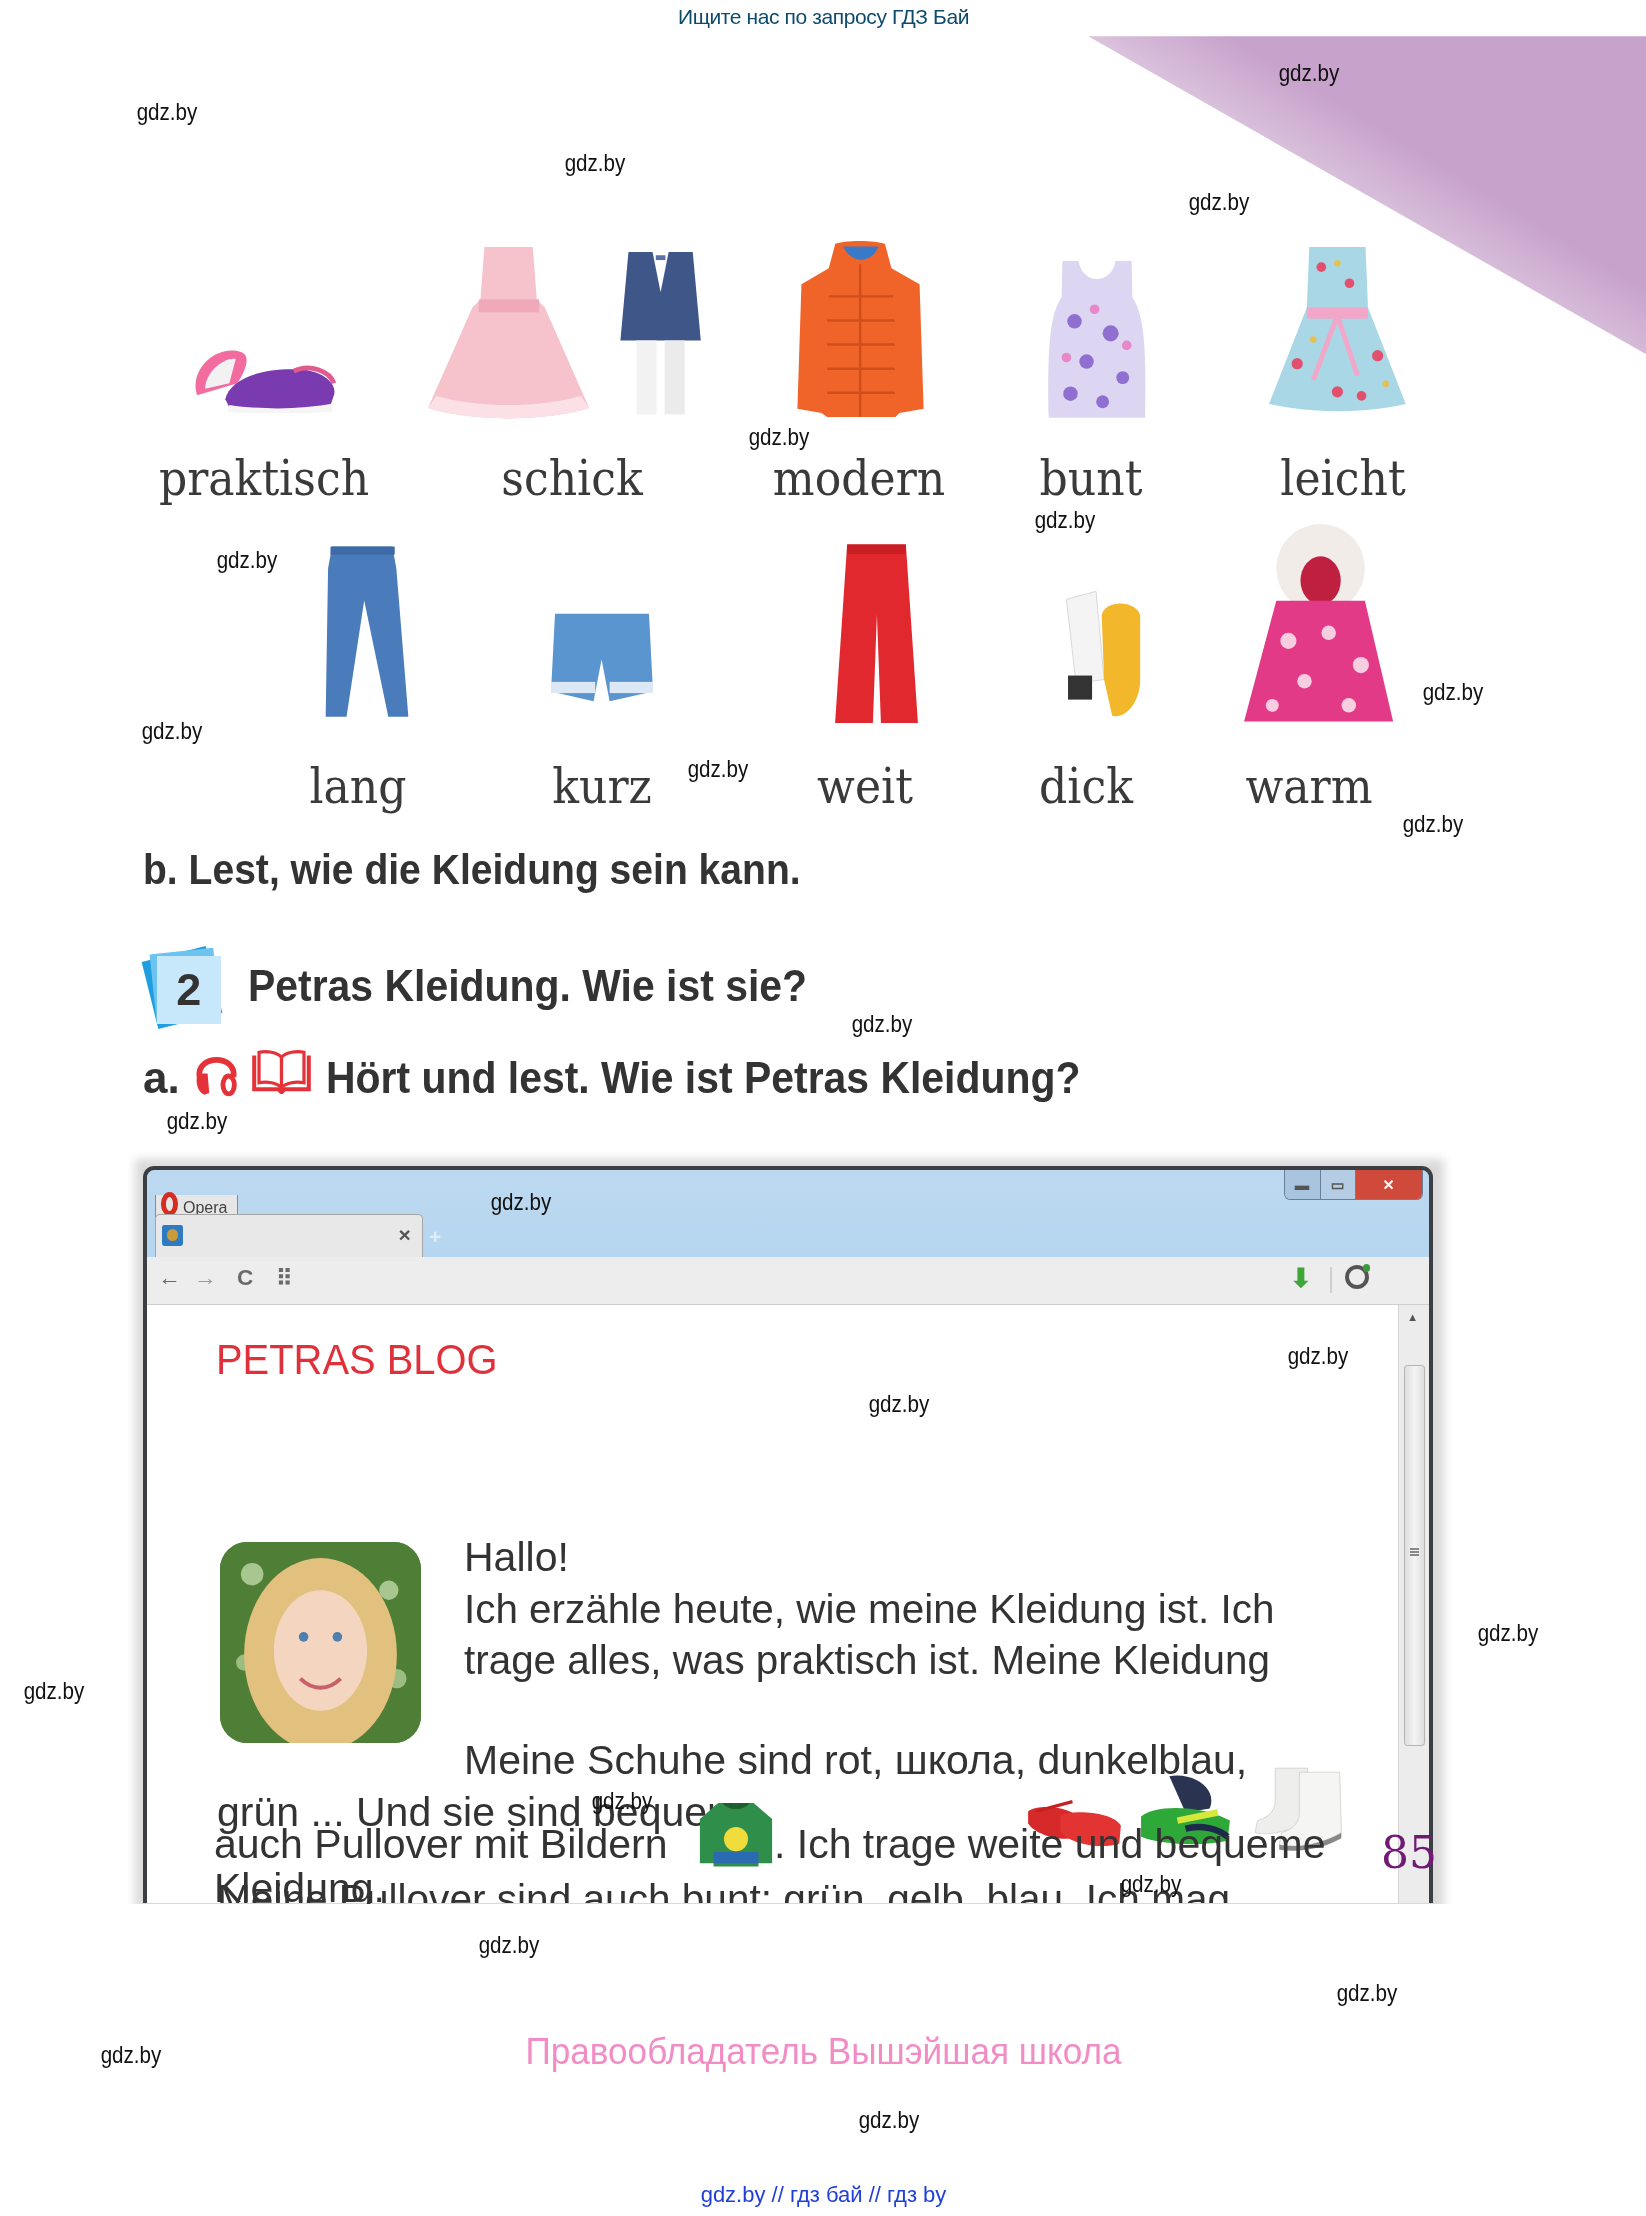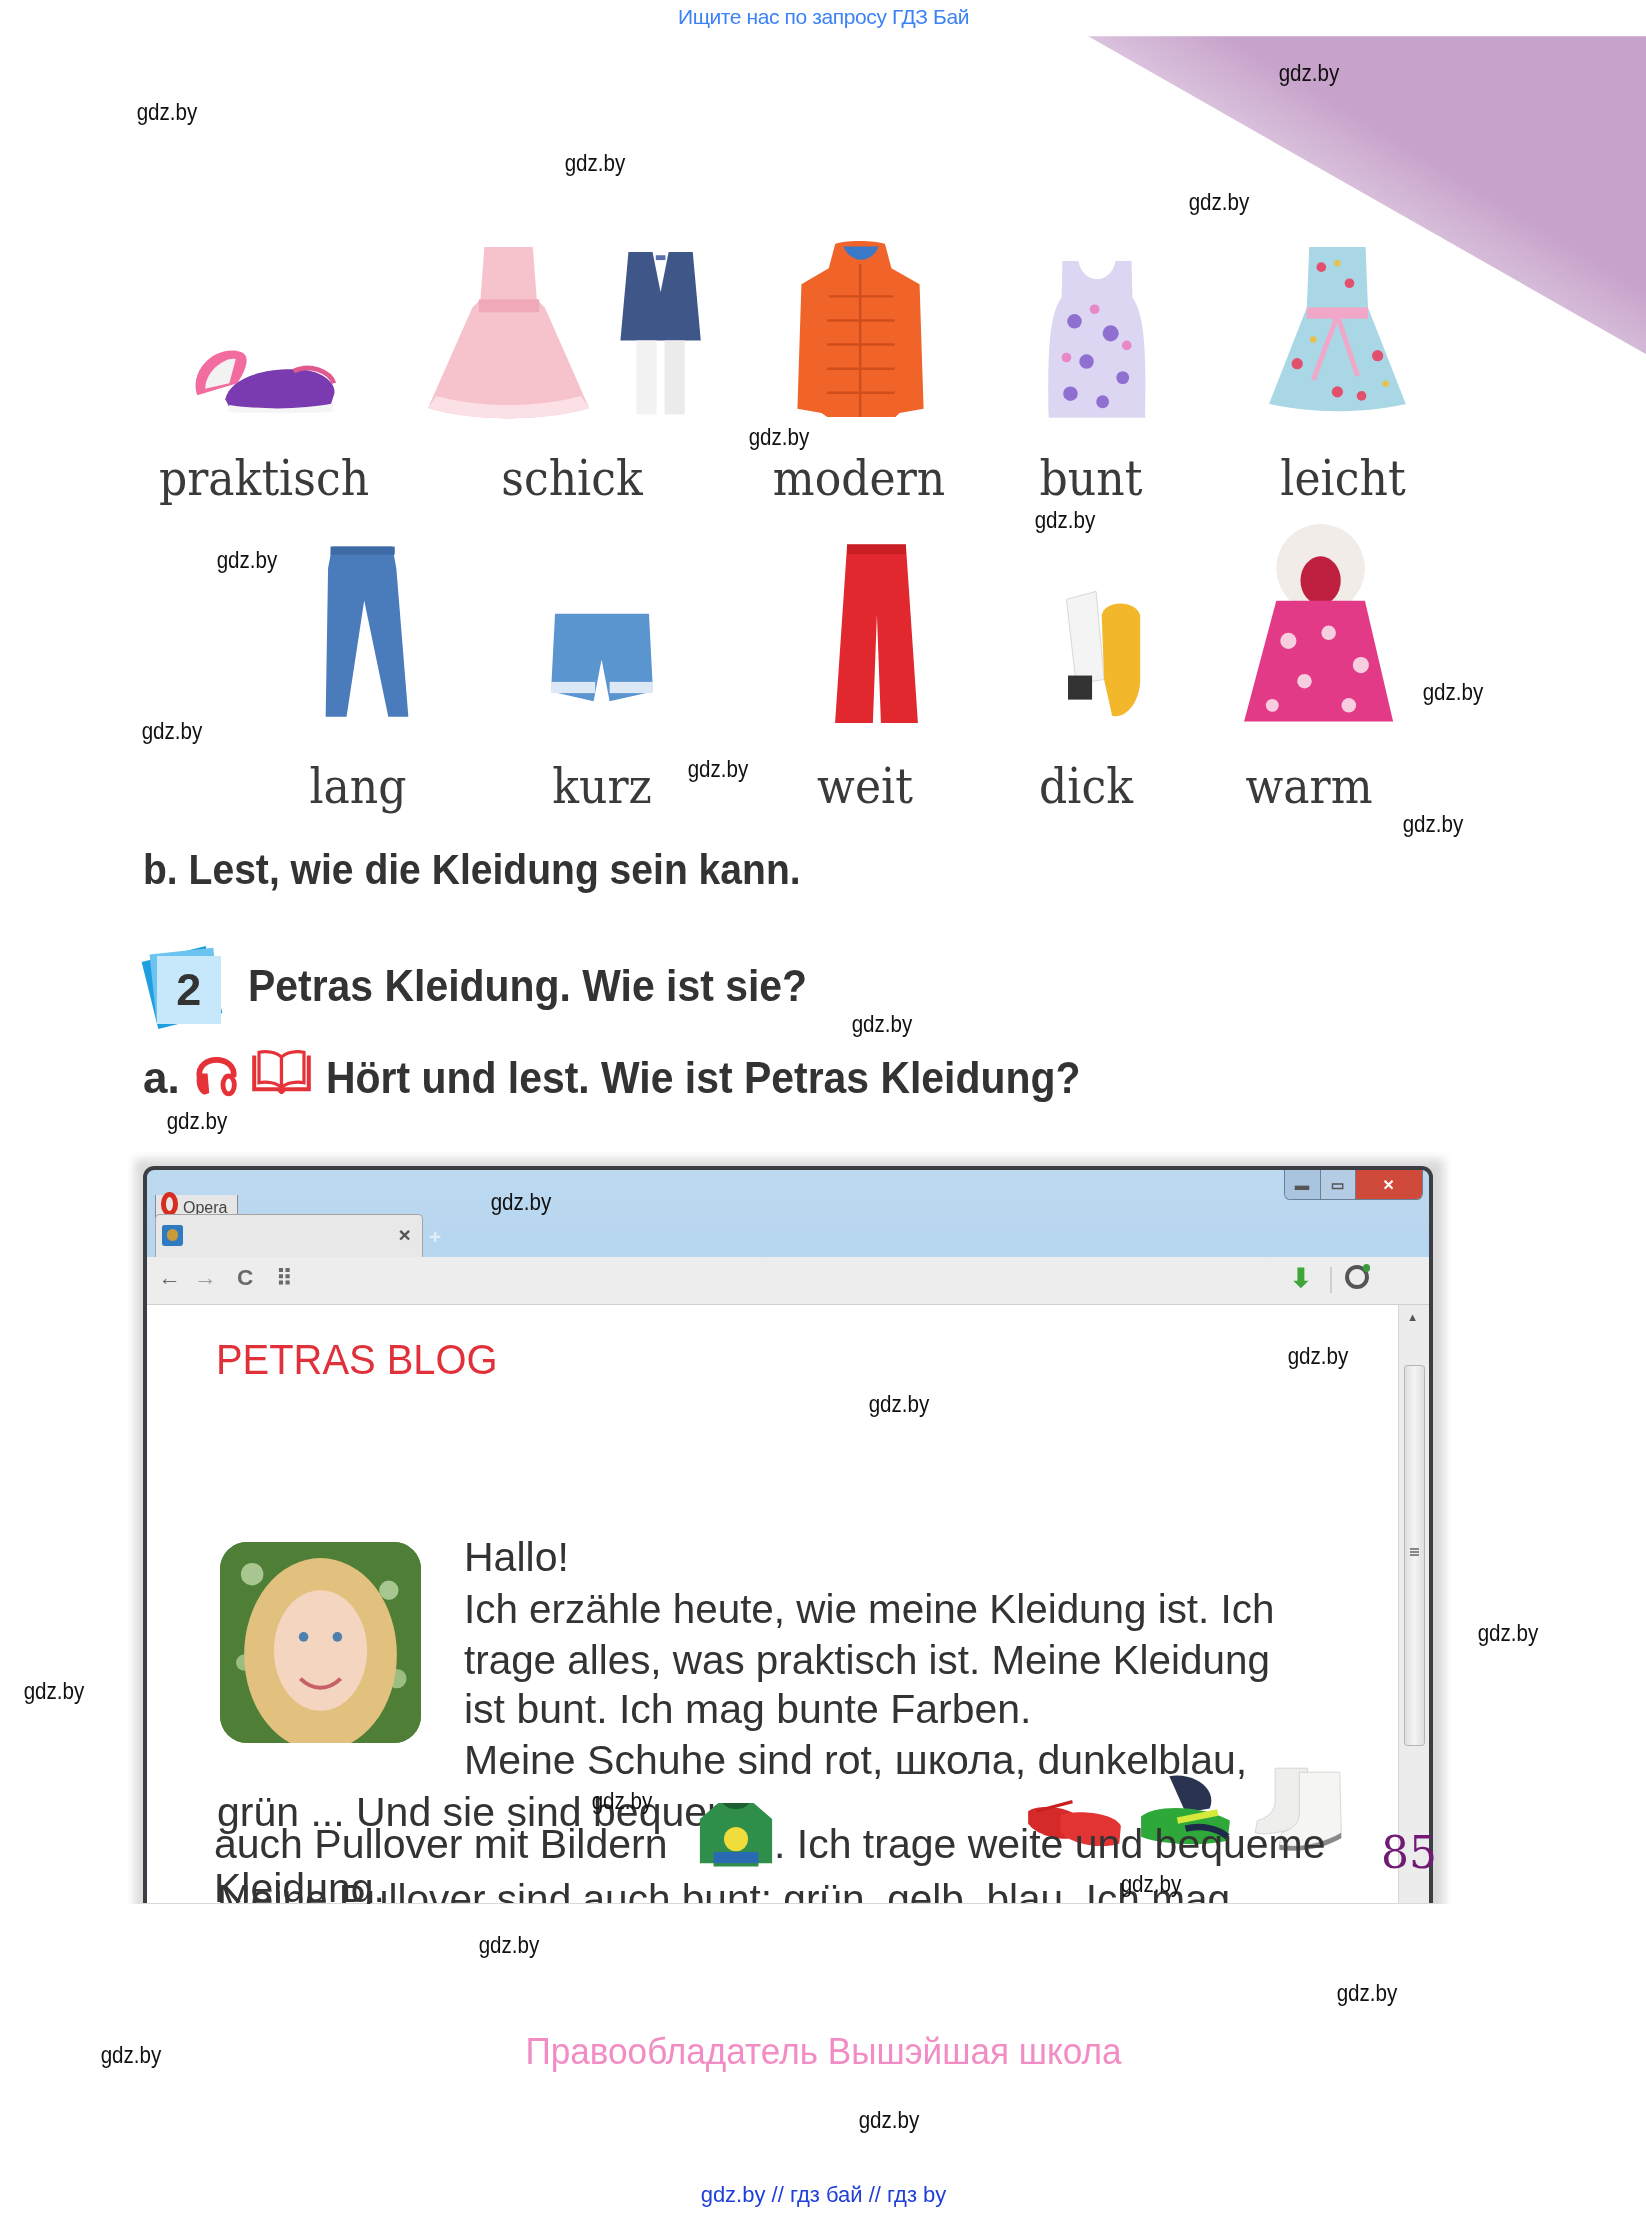--- a/index.html
+++ b/index.html
@@ -1,20 +1,20 @@
 <!DOCTYPE html>
 <html style="font-size:13px"><head>
 <meta charset="utf-8">
 <style>
   html, body { margin: 0; padding: 0; background: #ffffff; }
   body { width: 1647px; height: 2216px; position: relative; overflow: hidden;
          font-family: "Liberation Sans", sans-serif; color: #333333; }
   .abs { position: absolute; }
   .purple-corner { left: 0; top: 0; width: 1647px; height: 2216px; pointer-events: none; }
-  .top-banner { left: 0; width: 1647px; top: 4.8px; text-align: center; color: #3b82f6;
+  .top-banner { left: 0; width: 1647px; top: 4.8px; text-align: center; color: #0c4a6e;
                 font-size: 21px; letter-spacing: -0.4px; }
   .wm { position: absolute; font-family: "Liberation Sans", sans-serif; font-size: 23.4px;
         color: #111111; transform: translate(-50%, -50%) scaleX(0.88); white-space: nowrap; }
   .label { position: absolute; font-family: "DejaVu Serif", "Liberation Serif", serif; font-size: 48px;
            color: #3a3a3a; transform: translate(-50%, -50%) scaleX(0.92); white-space: nowrap; }
   .item-img { position: absolute; }
   .heading { position: absolute; font-weight: bold; color: #333333; white-space: nowrap;
              font-size: 42px; transform-origin: left center; }
   .badge { position: absolute; left: 147px; top: 948px; width: 77px; height: 77px; }
   .badge .back1 { position: absolute; left: 1.6px; top: 4.8px; width: 66px; height: 69px; background: #1f9fe0;
@@ -274,21 +274,20 @@
           <ellipse cx="125" cy="140" rx="95" ry="120" fill="#e2c07e"></ellipse>
           <ellipse cx="125" cy="135" rx="58" ry="75" fill="#f3d5c0"></ellipse>
           <circle cx="104" cy="118" r="6" fill="#4f7fae"></circle>
             <circle cx="146" cy="118" r="6" fill="#4f7fae"></circle>
           <path d="M100,170 C115,185 135,185 150,170" stroke="#c8606a" stroke-width="5" fill="none"></path>
         </svg>
       </div>
       <div class="blog-text" style="left:317px;top:229px">Hallo!</div>
       <div class="blog-text" style="left:317px;top:281px;transform:scaleX(0.985)">Ich erzähle heute, wie meine Kleidung ist. Ich</div>
       <div class="blog-text" style="left:317px;top:332px;transform:scaleX(0.985)">trage alles, was praktisch ist. Meine Kleidung</div>
-      <div class="blog-text" style="left:317px;top:381px">ist bunt. Ich mag bunte Farben.</div>
       <div class="blog-text" style="left:317px;top:432px">Meine Schuhe sind rot, школа, dunkelblau,</div>
       <div class="blog-text" style="left:70px;top:484px">grün ... Und sie sind bequem.</div>
 
       <svg class="abs" style="left:877px;top:474px" width="101" height="71" viewBox="0 0 125 88">
         <path d="M5,40 C20,30 60,35 70,50 L72,70 C50,80 15,70 5,55 Z" fill="#d62a2a"></path>
         <path d="M45,45 C60,38 110,40 120,58 L118,80 C95,88 55,80 45,65 Z" fill="#e33434"></path>
         <path d="M15,40 L60,28" stroke="#c82020" stroke-width="4"></path>
       </svg>
       <svg class="abs" style="left:990px;top:467px" width="97" height="77" viewBox="0 0 120 95">
         <path d="M40,5 C70,0 100,20 90,45 L60,50 Z" fill="#2a3350"></path>

